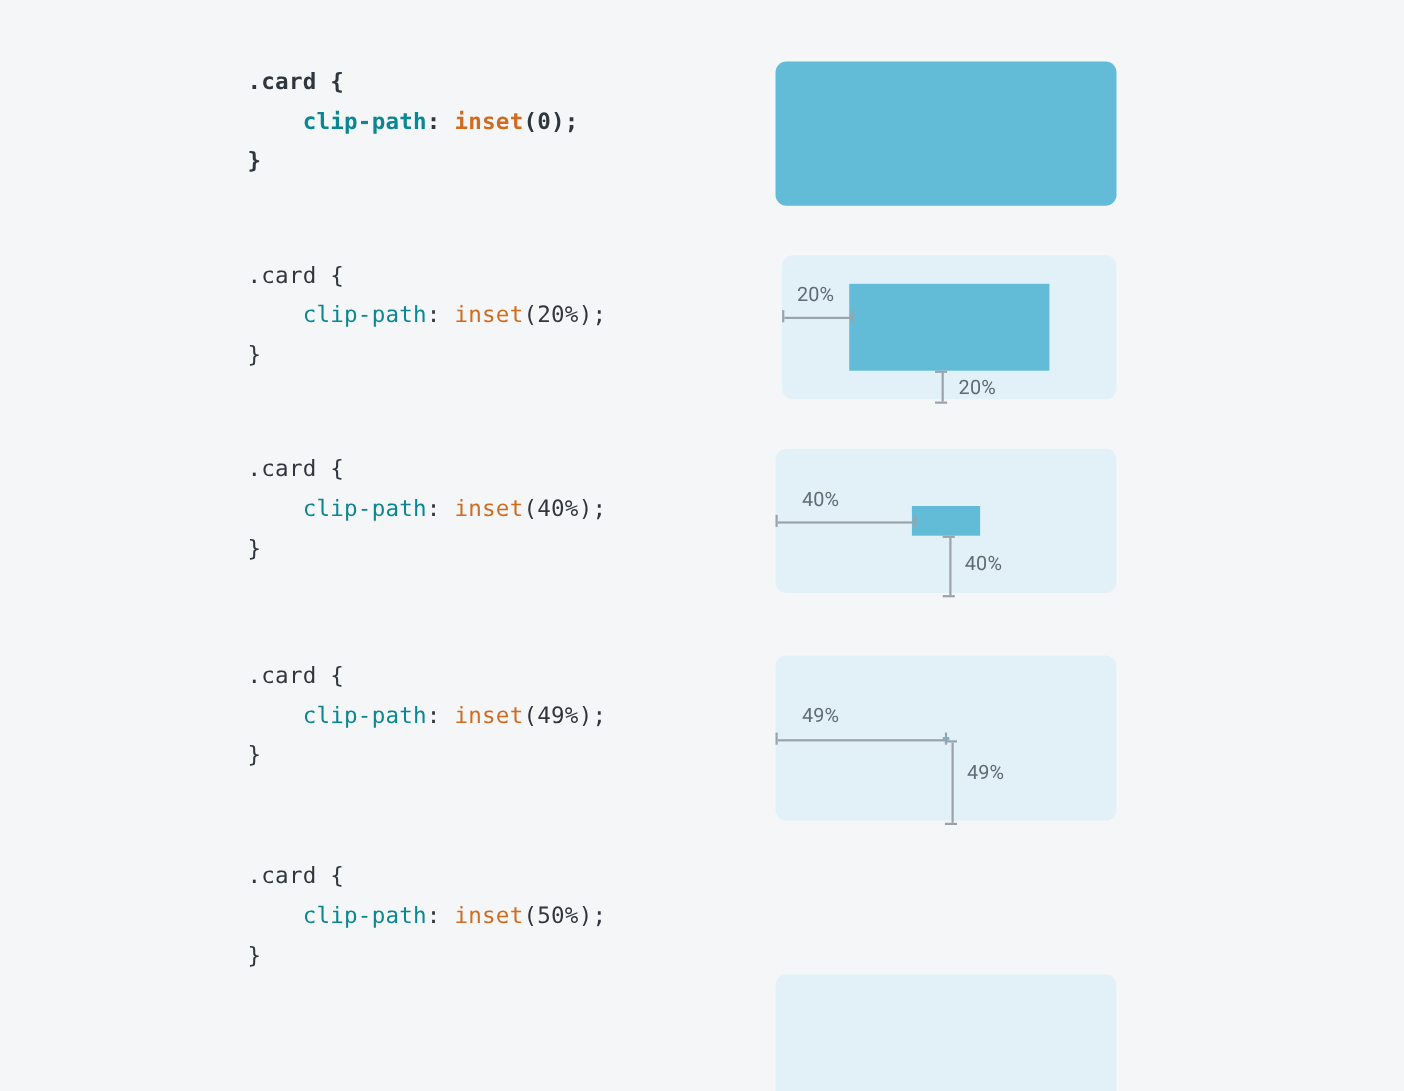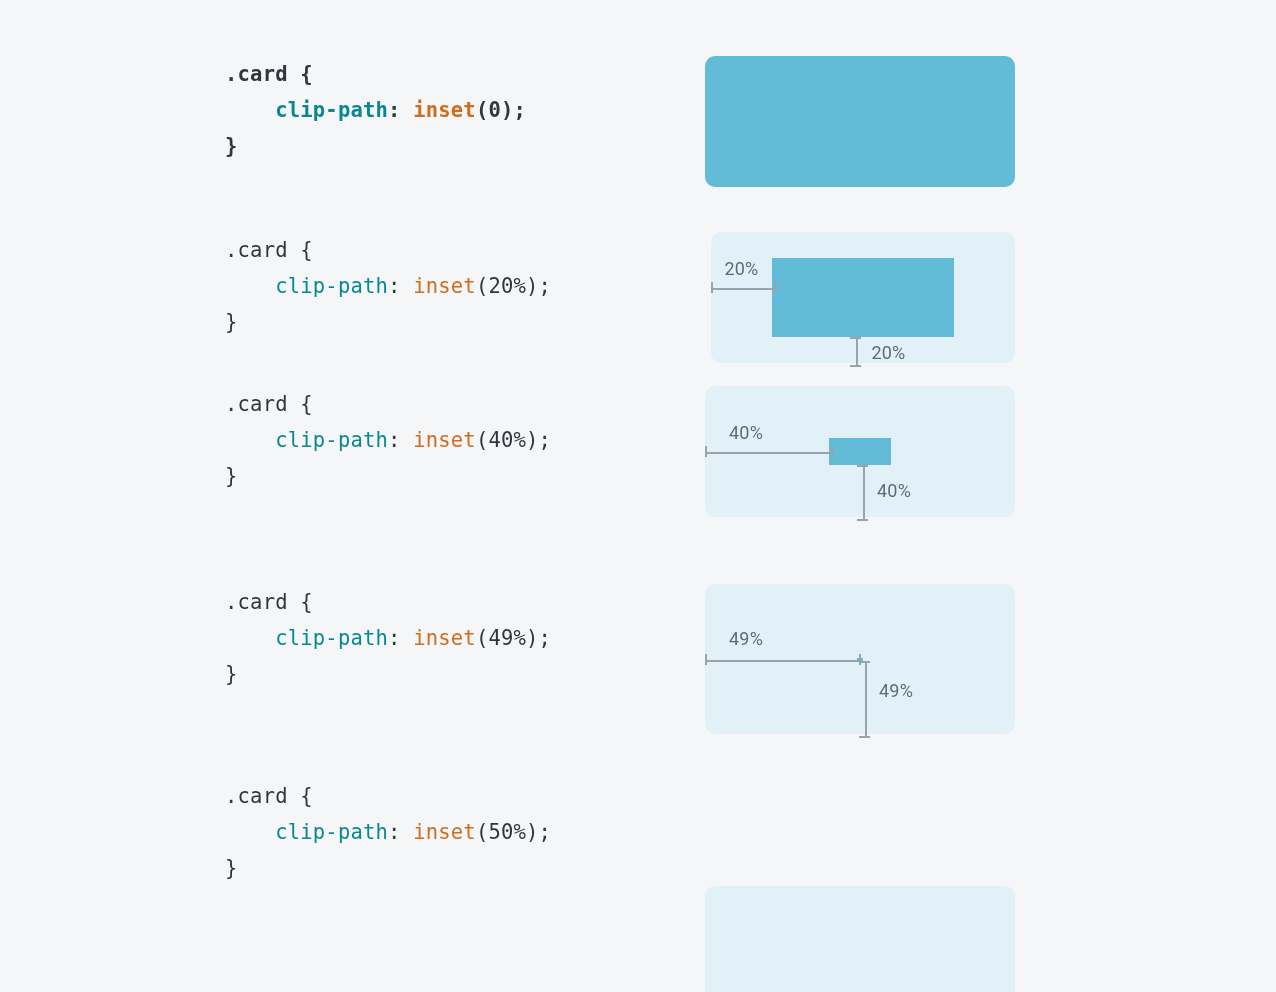--- a/index.html
+++ b/index.html
@@ -105,34 +105,34 @@
 <span class="brace">}</span></div>
   <div class="demo">
     <div class="inner" style="left:20%;top:20%;right:20%;bottom:20%;"></div>
     <div class="hbracket" style="left:0;width:20%;top:50px;"></div>
     <div class="lbl" style="left:13px;top:26px;">20%</div>
     <div class="vbracket" style="left:139px;top:80%;height:20%;"></div>
     <div class="lbl" style="left:160px;top:110px;">20%</div>
   </div>
 </div>
 
-<div class="row" style="top:386px;">
+<div class="row" style="top:408px;">
   <div class="code"><span class="sel">.card</span><span class="brace"> {</span>
     <span class="prop">clip-path</span><span class="colon">: </span><span class="fn">inset</span><span class="paren">(</span><span class="arg">40%</span><span class="paren">)</span><span class="semi">;</span>
 <span class="brace">}</span></div>
   <div class="demo">
     <div class="inner" style="left:40%;top:40%;right:40%;bottom:40%;"></div>
     <div class="hbracket" style="left:0;width:40%;top:60px;"></div>
     <div class="lbl" style="left:24px;top:36px;">40%</div>
     <div class="vbracket" style="left:152px;top:60%;height:40%;"></div>
     <div class="lbl" style="left:172px;top:94px;">40%</div>
   </div>
 </div>
 
-<div class="row" style="top:584px;">
+<div class="row" style="top:596px;">
   <div class="code"><span class="sel">.card</span><span class="brace"> {</span>
     <span class="prop">clip-path</span><span class="colon">: </span><span class="fn">inset</span><span class="paren">(</span><span class="arg">49%</span><span class="paren">)</span><span class="semi">;</span>
 <span class="brace">}</span></div>
   <div class="demo" style="height:150px;">
     <div class="inner" style="left:49%;top:49%;right:49%;bottom:49%;"></div>
     <div class="hbracket" style="left:0;width:49%;top:70px;"></div>
     <div class="lbl" style="left:24px;top:44px;">49%</div>
     <div class="vbracket" style="left:154px;top:51%;height:49%;"></div>
     <div class="lbl" style="left:174px;top:96px;">49%</div>
   </div>

